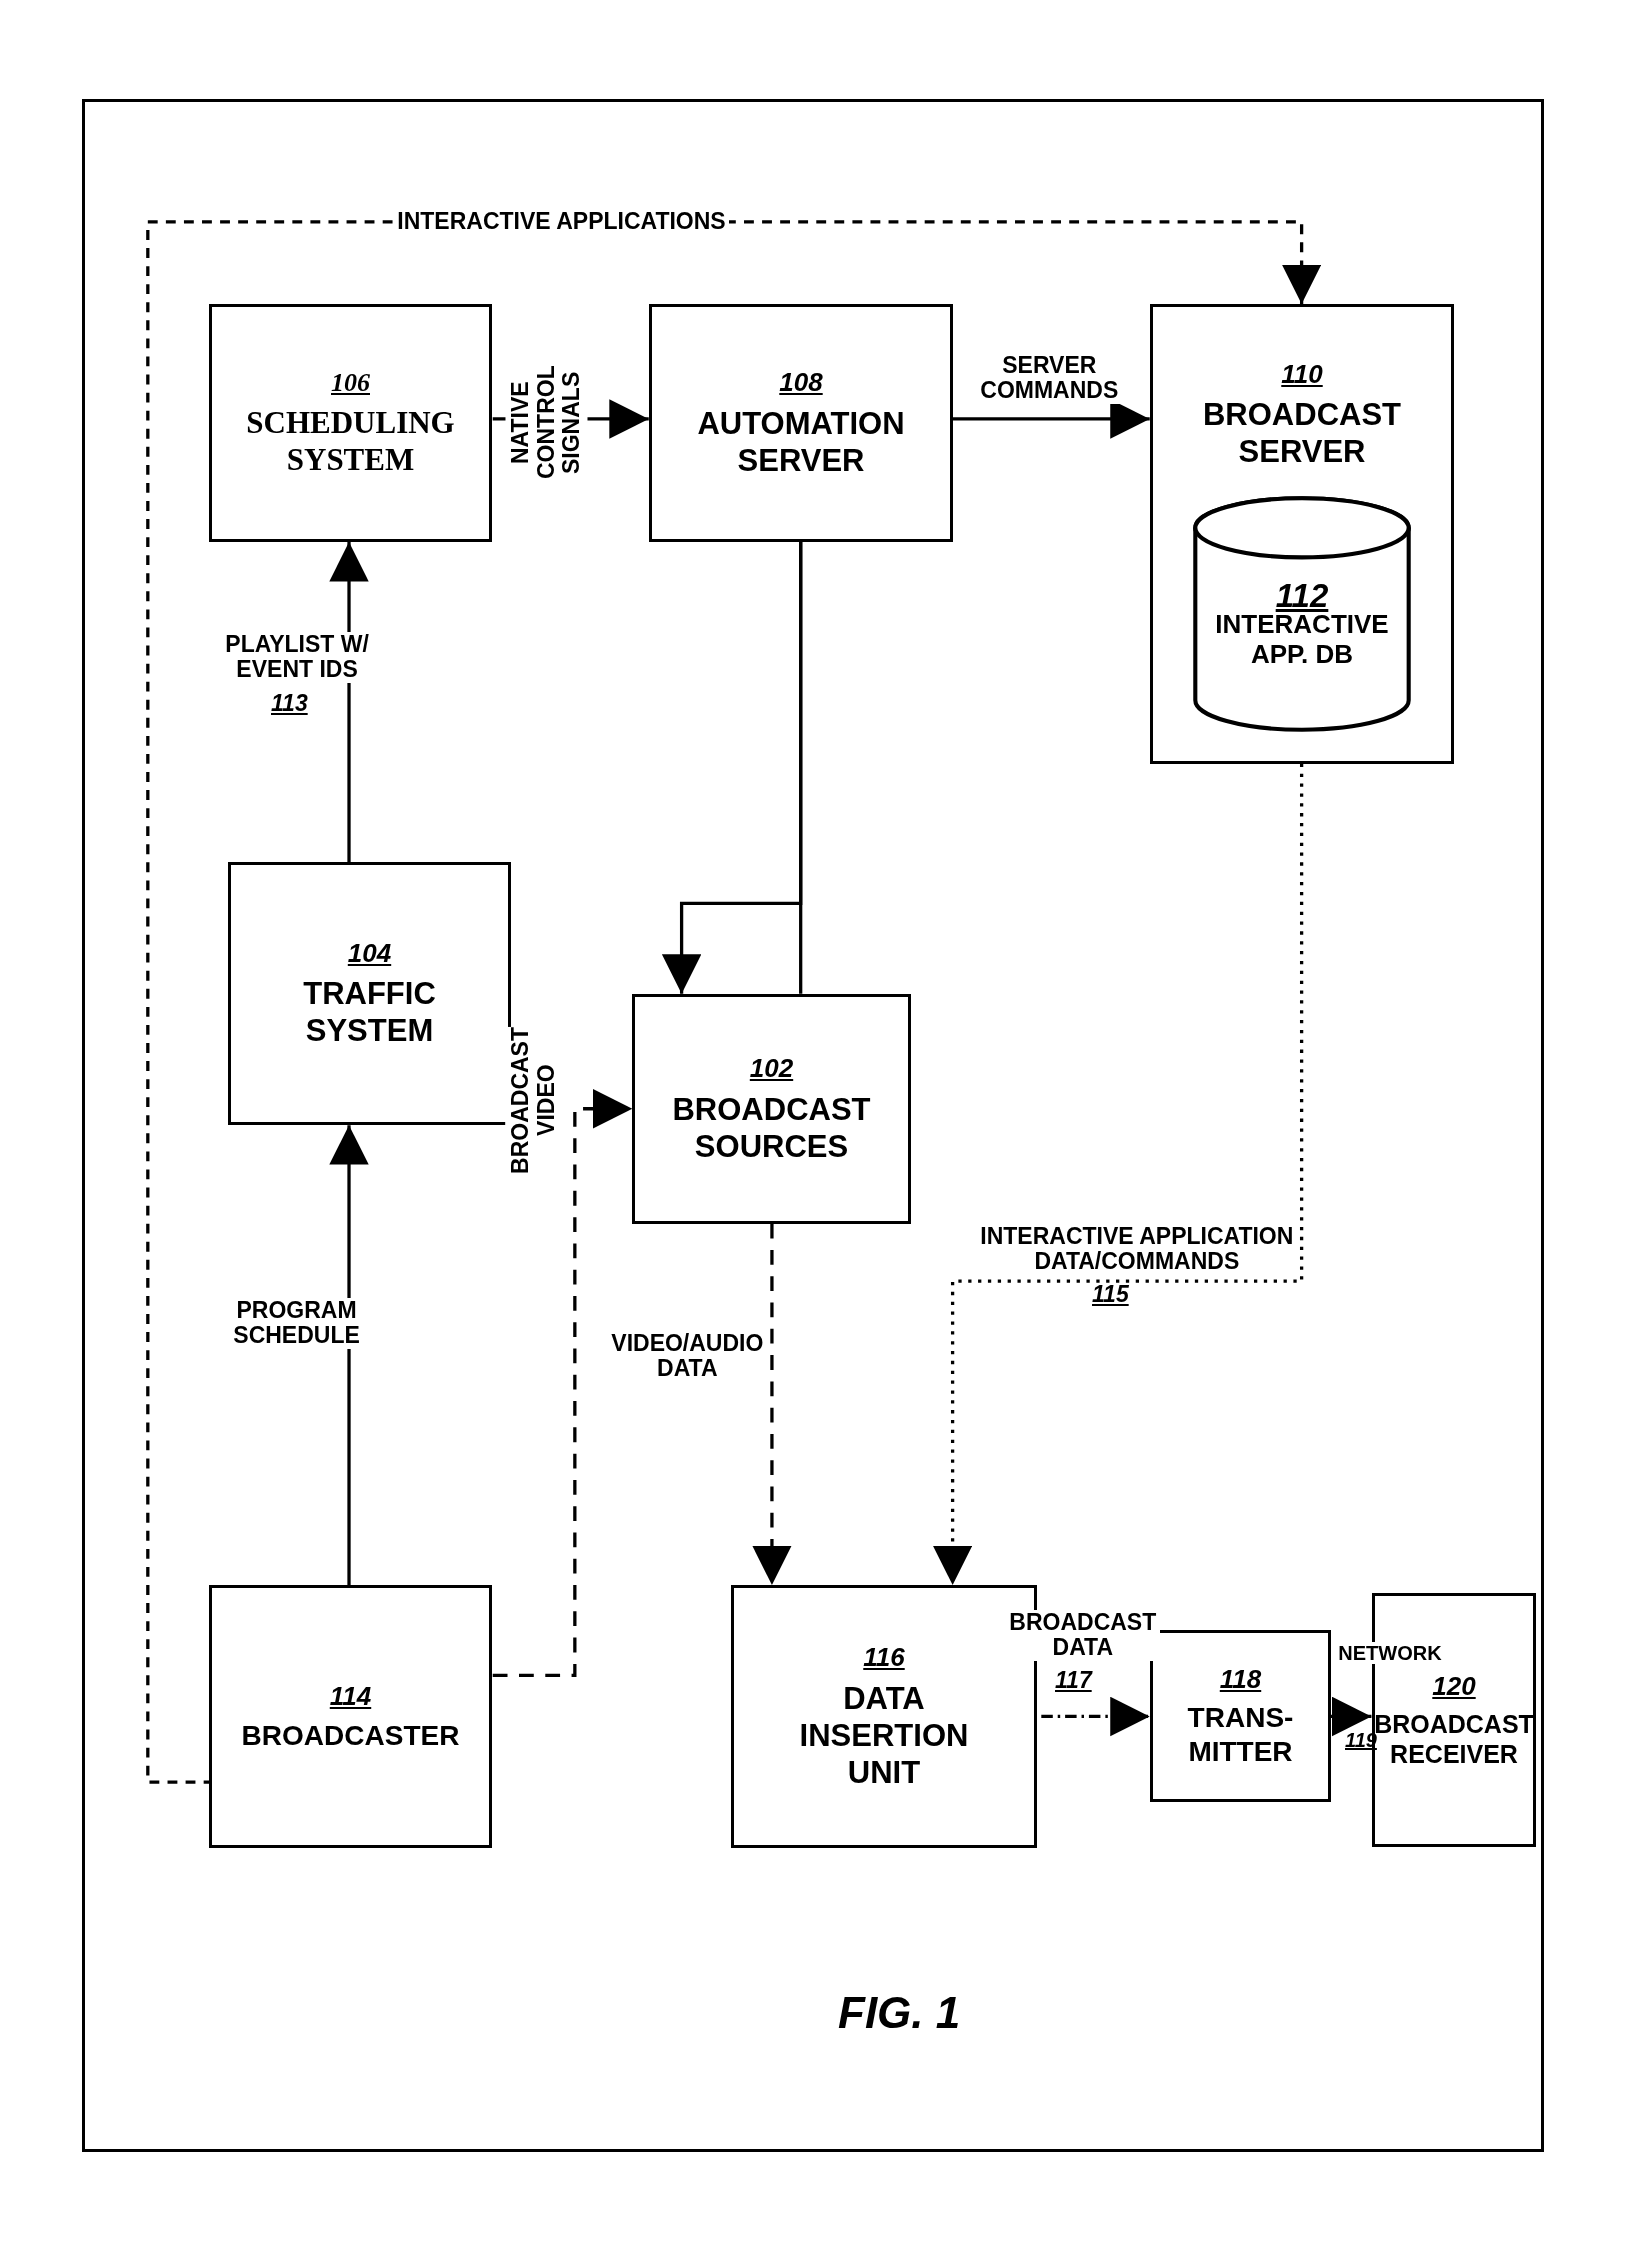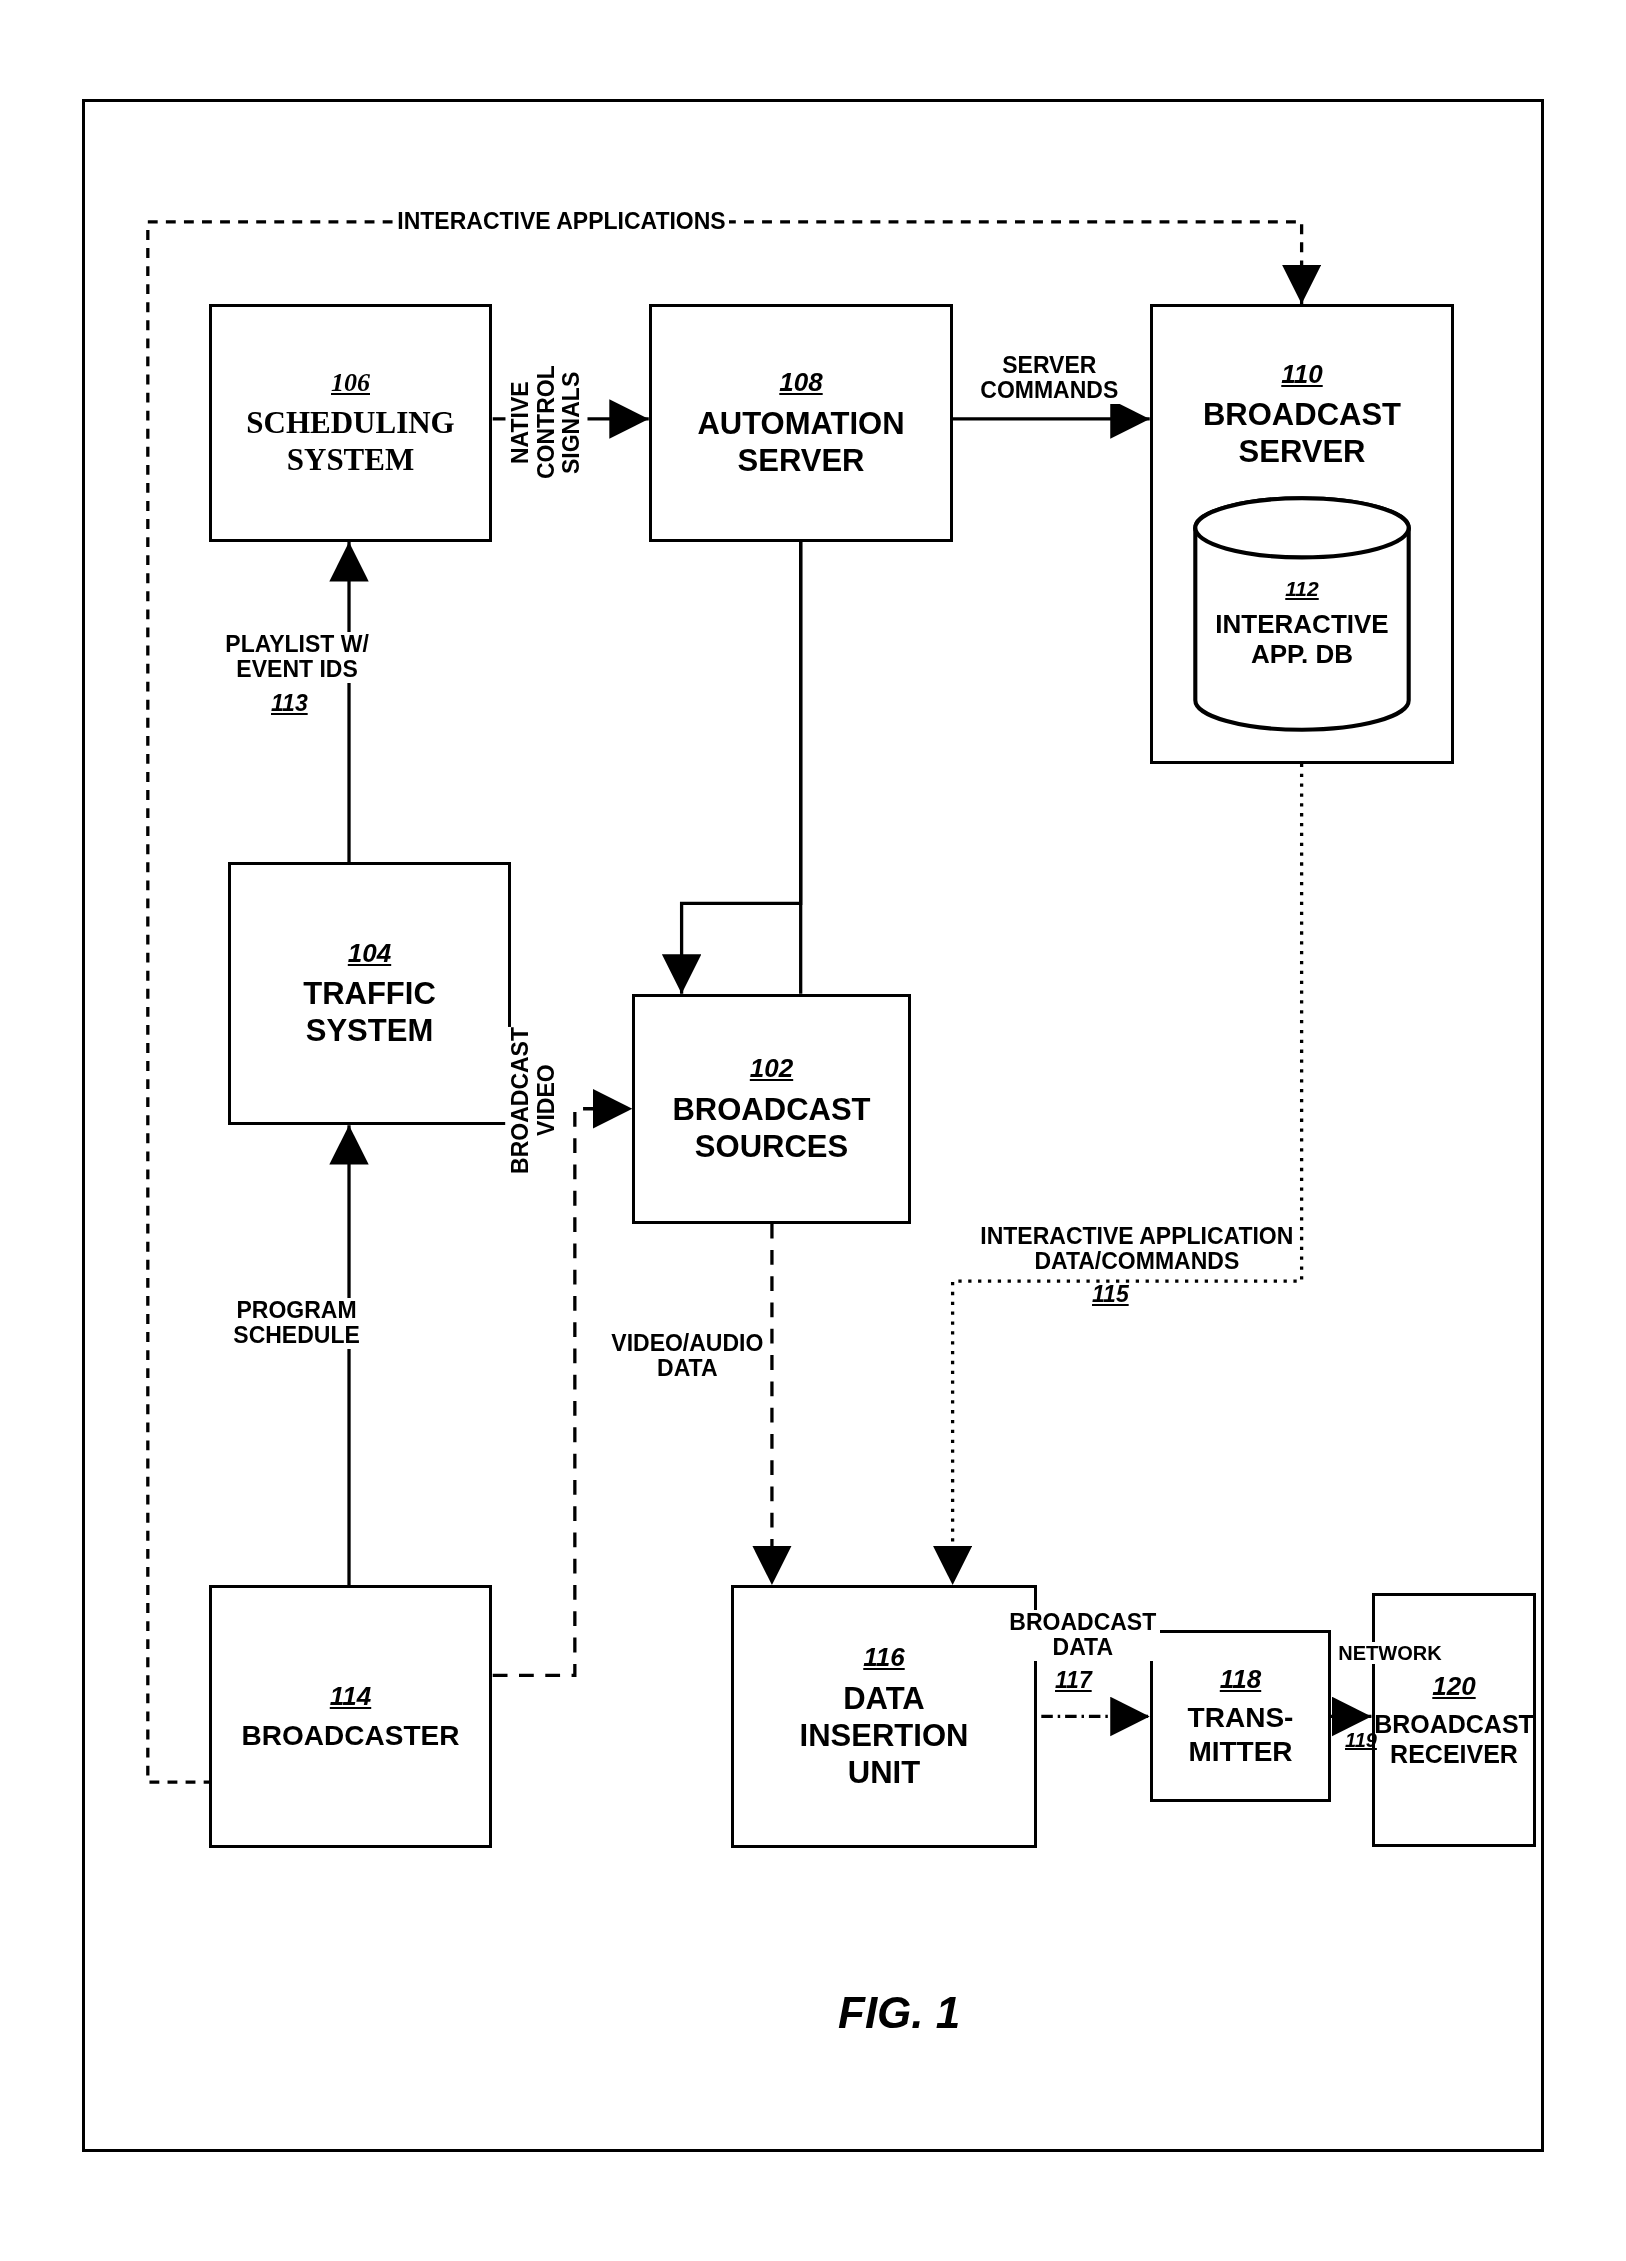--- a/index.html
+++ b/index.html
@@ -66,21 +66,21 @@
       height: 2261px;
       pointer-events: none;
     }
     .cylinder {
       position: absolute;
     }
     .cylinder-label {
       position: absolute;
       font-style: italic;
       font-weight: bold;
-      font-size: 21px;
+      font-size: 33px;
       text-align: center;
       width: 100%;
     }
     .cylinder-text {
       position: absolute;
       font-weight: bold;
       font-size: 26px;
       text-align: center;
       width: 100%;
       line-height: 1.15;

